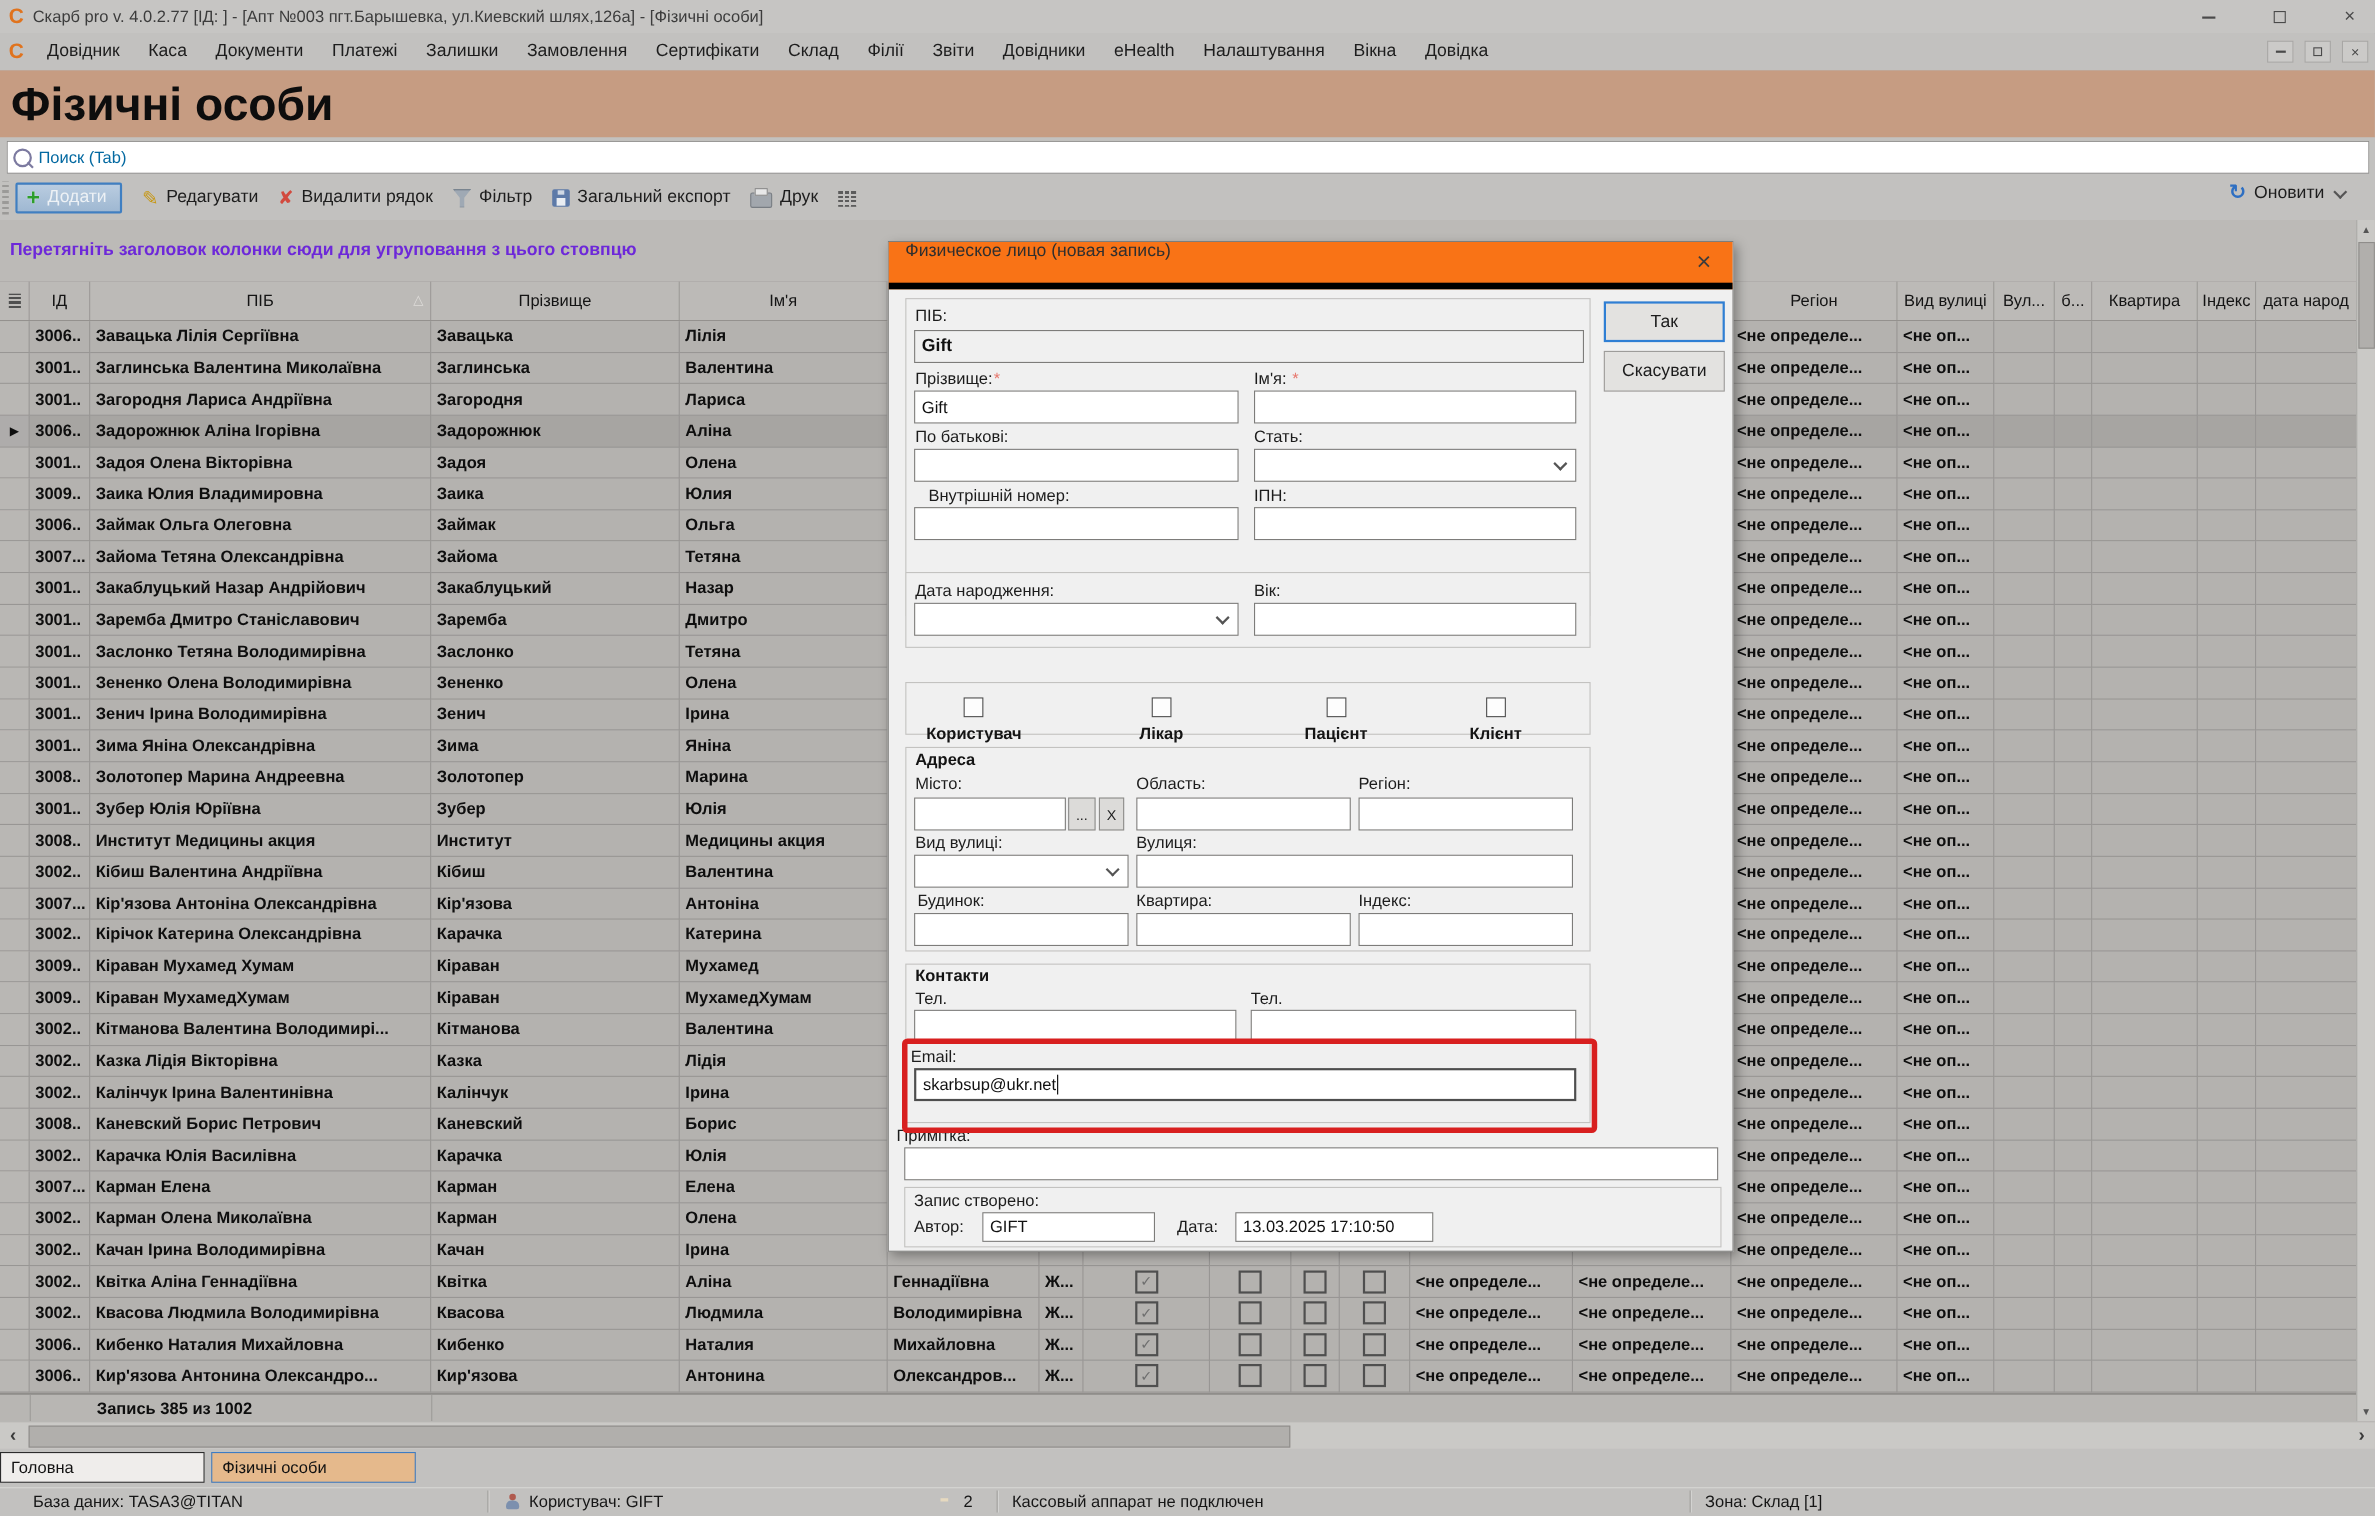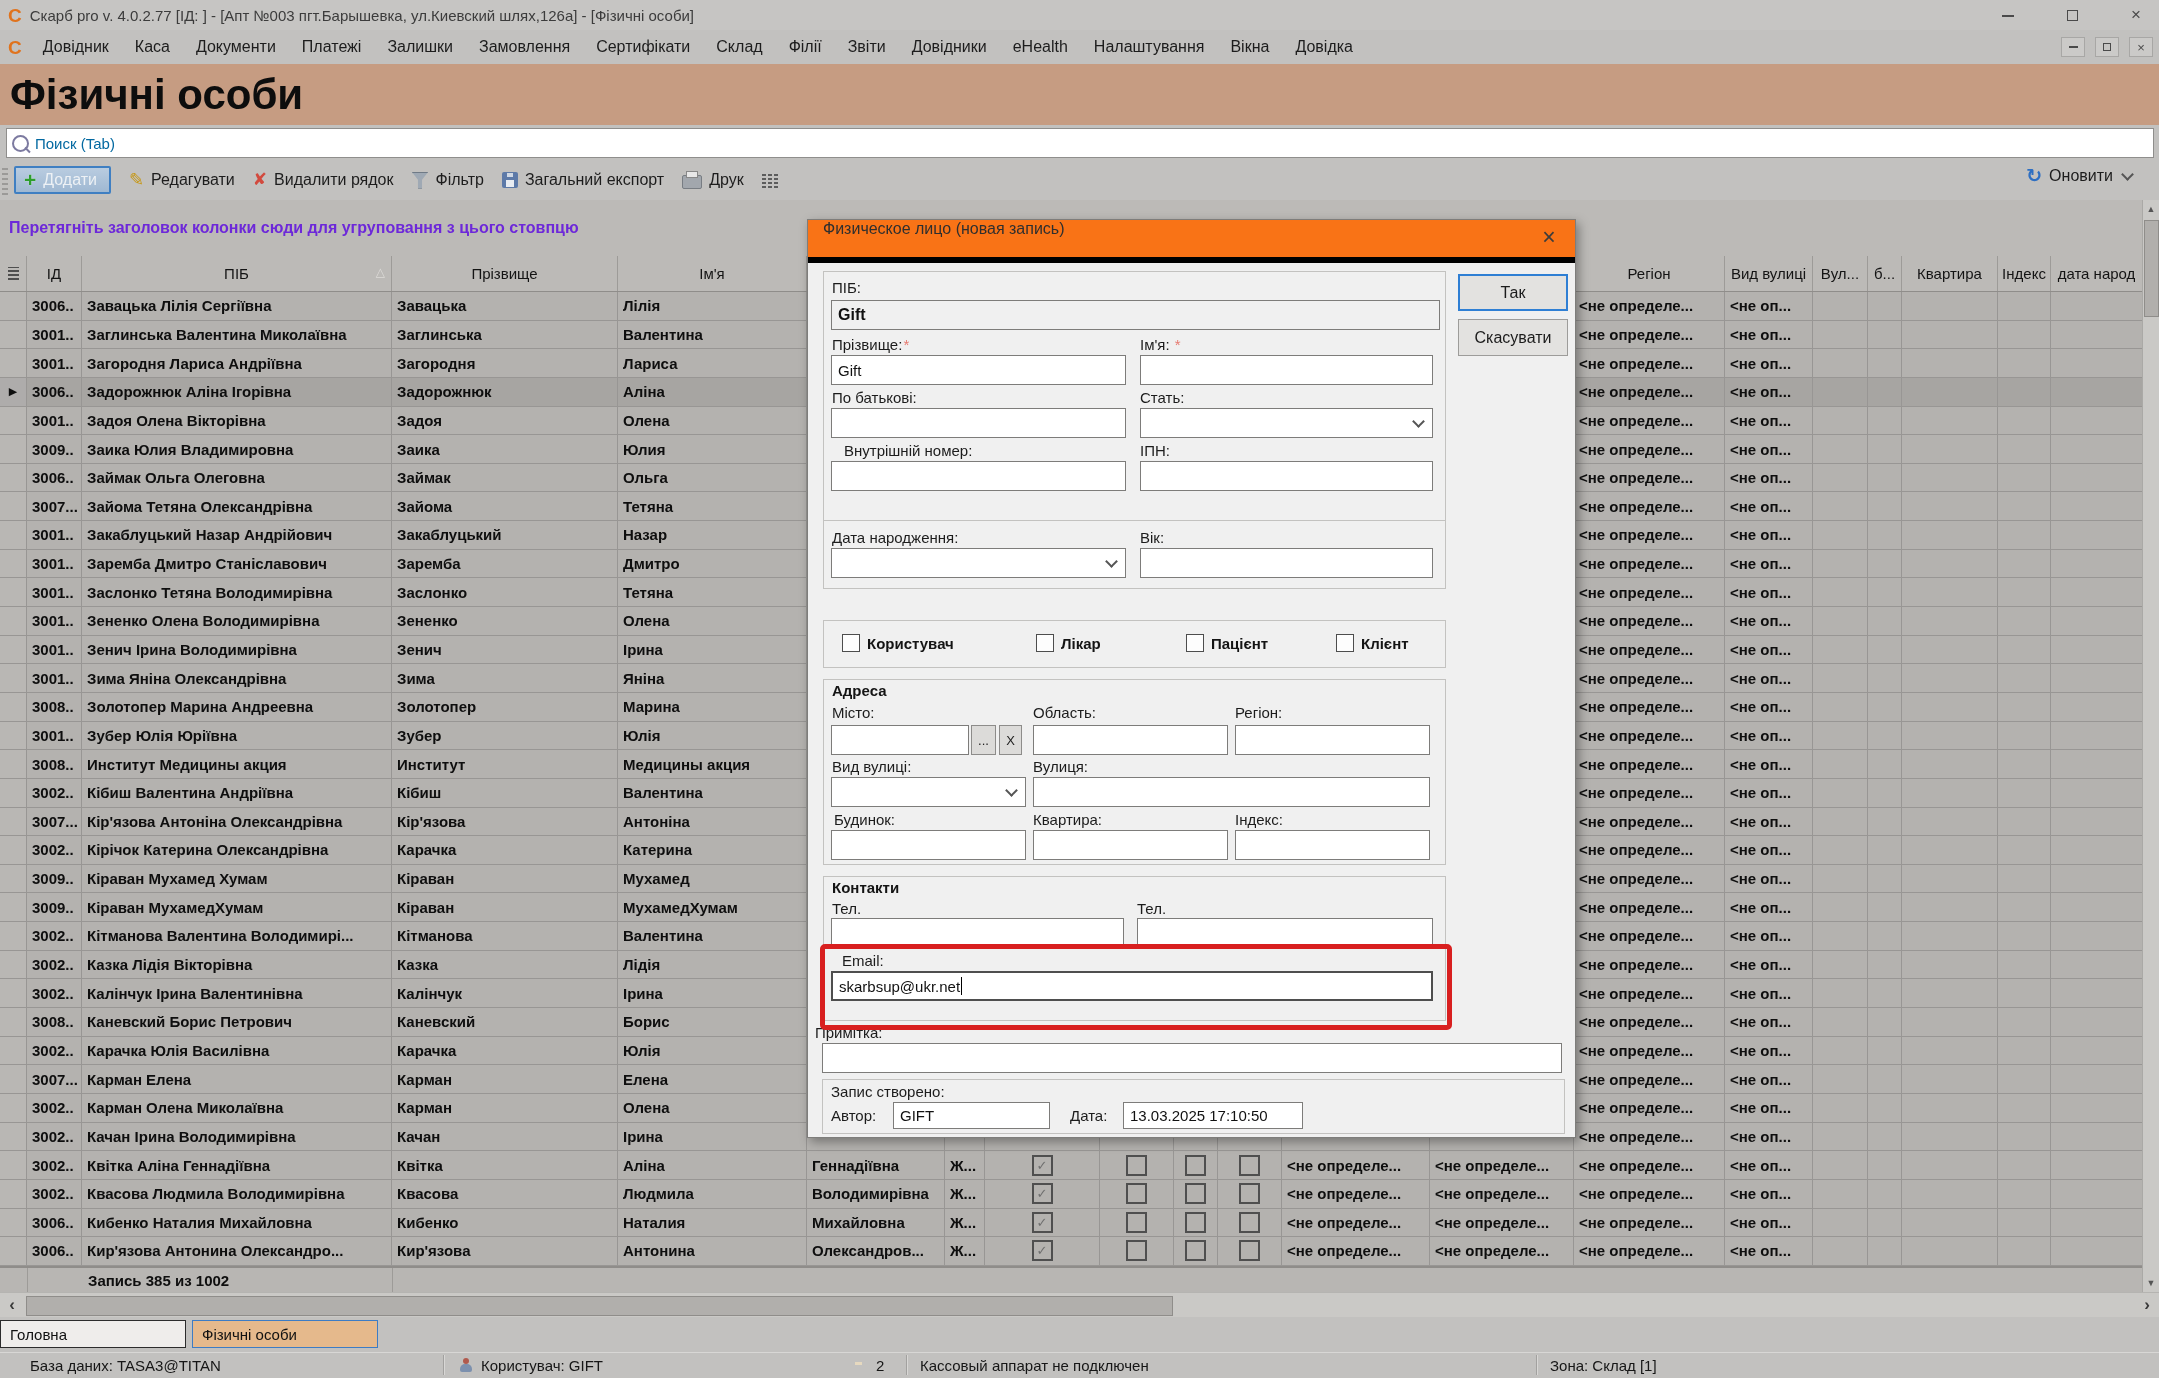--- a/index.html
+++ b/index.html
@@ -110,21 +110,21 @@
   #dlg-body{position:absolute;left:0;top:37px;right:0;bottom:0;}
   .grp{position:absolute;background:#f0f0f0;border:1px solid #c3c2c0;box-sizing:border-box;}
   .dlbl{position:absolute;font-size:15px;color:#1c1c1c;white-space:nowrap;}
   .dlbl .req{color:#e77a70;margin-left:1px;}
   .din{position:absolute;background:#fff;border:1px solid #7d7c7a;box-sizing:border-box;font-size:15px;color:#111;display:flex;align-items:center;padding-left:6px;height:30px;}
   .din.ro{background:#f0f0f0;font-weight:bold;font-size:16px;}
   .din .chev-dn{position:absolute;right:9px;top:12px;border-color:#555;}
   .cursorbar{width:1px;height:18px;background:#000;margin-left:1px;}
   .btn{position:absolute;left:650px;width:110px;height:37px;background:#e3e2e0;border:1px solid #9d9c9a;box-sizing:border-box;display:flex;align-items:center;justify-content:center;font-size:16px;color:#1c1c1c;}
   .btn.def{border:2px solid #2f7fd4;}
-  .dlgchk{position:absolute;top:13px;display:flex;align-items:center;gap:7px;font-size:15px;font-weight:bold;color:#141414;}
+  .dlgchk{position:absolute;top:13px;display:flex;align-items:center;gap:7px;font-size:15px;font-weight:bold;color:#141414;flex-direction:column;}
   .cbx{width:18px;height:18px;background:#fdfdfd;border:1.5px solid #4d4d4d;box-sizing:border-box;}
   .gtitle{position:absolute;top:2px;left:8px;font-size:15px;font-weight:bold;color:#141414;}
   .smallbtn{position:absolute;height:30px;background:#dcdbd9;border:1px solid #8d8c8a;box-sizing:border-box;display:flex;align-items:center;justify-content:center;font-size:13px;color:#222;}
   #annot-email{position:absolute;left:12px;top:687px;width:622px;height:76px;border:5px solid #d81f1f;border-radius:5px;z-index:12;pointer-events:none;}
 </style>
 </head>
 <body>
 
 <div id="titlebar" class="abs">
   <span class="logo">С</span>
@@ -1192,21 +1192,21 @@
       <span class="dlbl" style="left:411px;top:131px;">Індекс:</span>
       <div class="din" style="left:411px;top:150px;width:195px;"></div>
     </div>
 
     <div class="grp" style="left:15px;top:619px;width:623px;height:145px;">
       <span class="gtitle">Контакти</span>
       <span class="dlbl" style="left:8px;top:23px;">Тел.</span>
       <div class="din" style="left:7px;top:41px;width:293px;"></div>
       <span class="dlbl" style="left:313px;top:23px;">Тел.</span>
       <div class="din" style="left:313px;top:41px;width:296px;"></div>
-      <span class="dlbl" style="left:18px;top:75px;">Email:</span>
+      <span class="dlbl" style="left:4px;top:75px;">Email:</span>
       <div class="din" style="left:7px;top:94px;width:602px;border:2px solid #4e4e4e;">
         <span>skarbsup@ukr.net</span>
           <span class="cursorbar"></span>
       </div>
     </div>
 
     <div id="annot-email"></div>
 
     <span class="dlbl" style="left:7px;top:767px;">Примітка:</span>
     <div class="din" style="left:14px;top:786px;width:740px;"></div>

